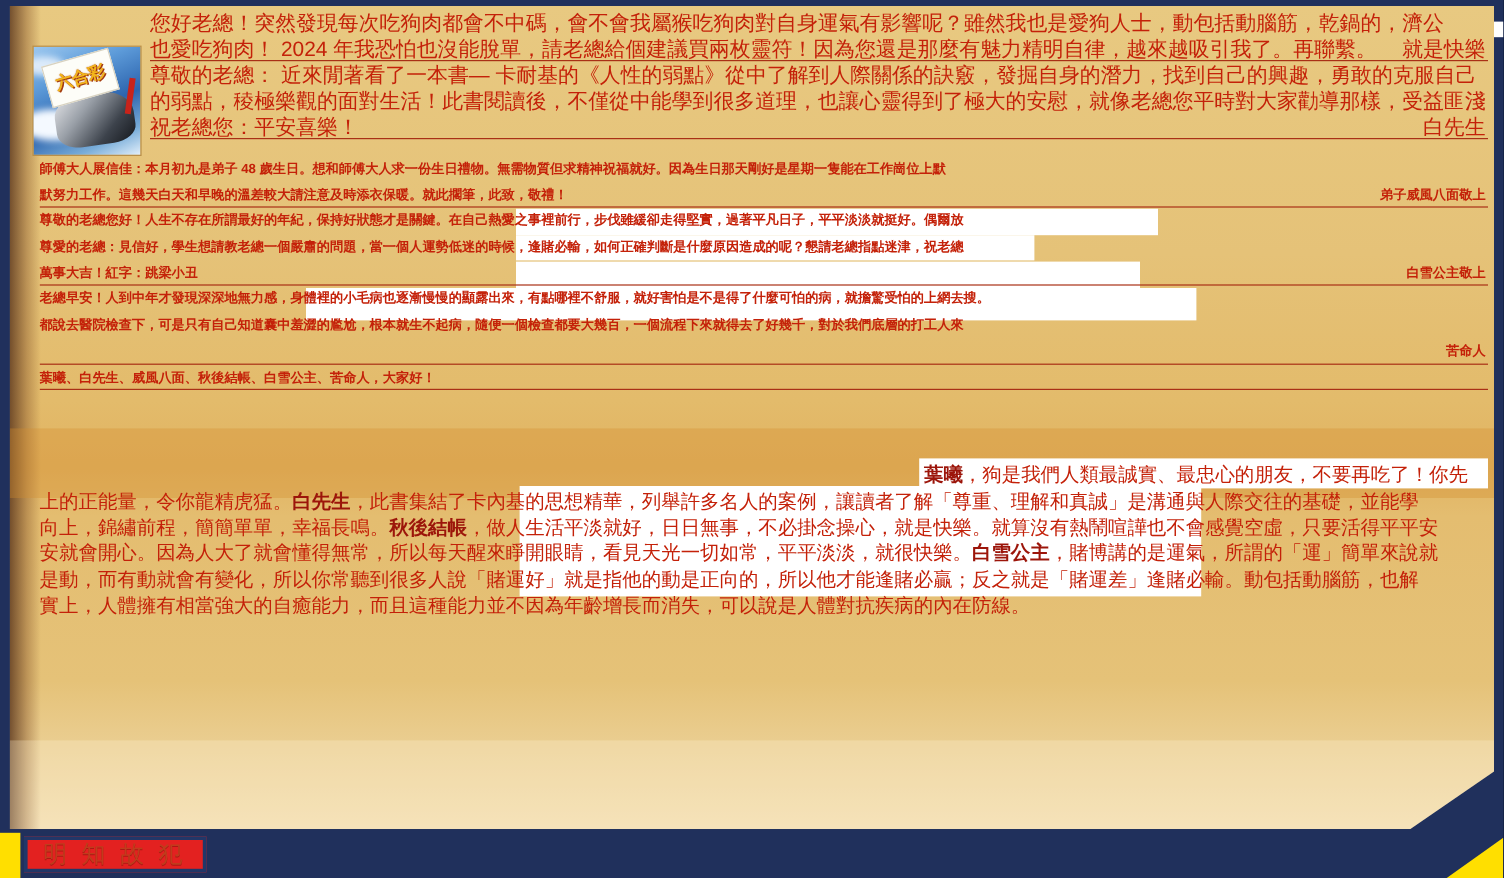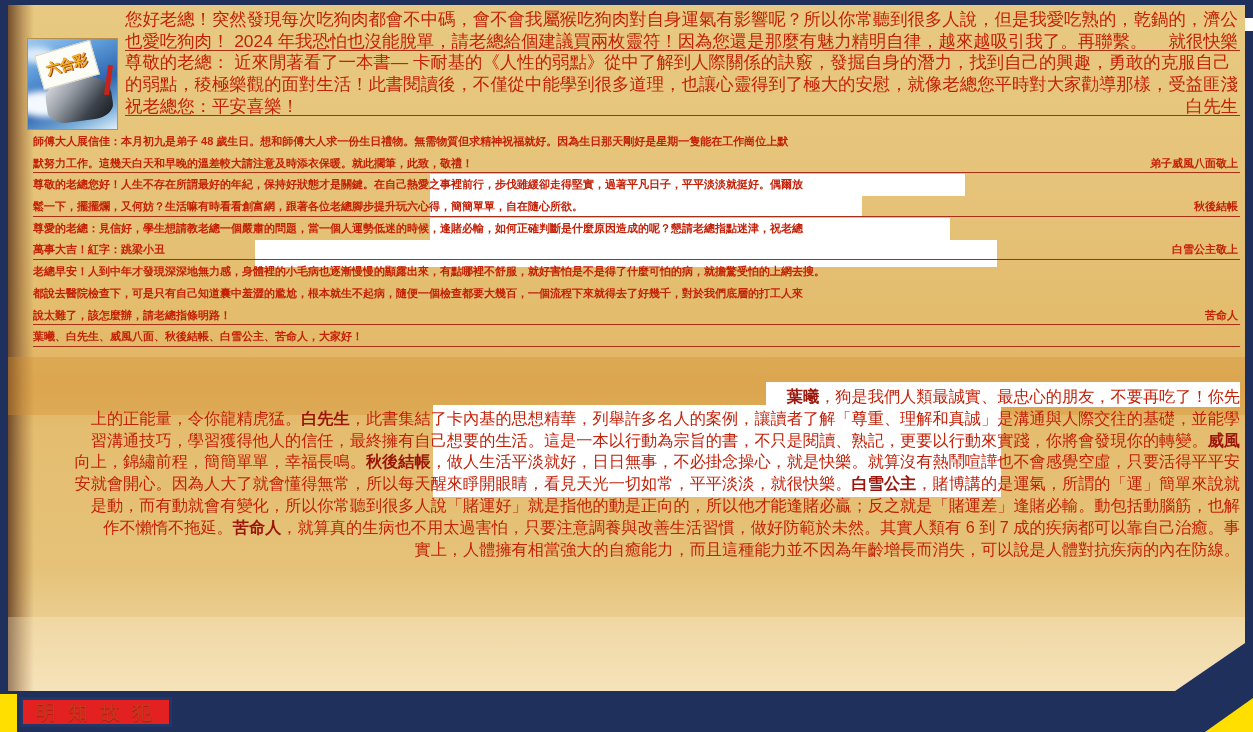--- a/index.html
+++ b/index.html
@@ -14,21 +14,21 @@
         background:linear-gradient(90deg,rgba(95,58,31,.85) 0%,rgba(138,90,47,.45) 55%,rgba(138,90,47,0) 100%);}
   .band-orange{position:absolute;left:0;top:352px;width:100%;height:58px;background:rgba(211,142,46,.34);}
   .band-light{position:absolute;left:0;top:612px;width:100%;height:74px;background:rgba(255,243,214,.28);}
   .patch{position:absolute;background:#ffffff;z-index:1;}
   
   .sec{position:absolute;z-index:2;color:#c42109;}
   #sec-top{left:117px;top:4px;width:1115px;font-size:17.4px;}
   #sec-main{left:25px;top:126px;width:1207px;font-size:11px;font-weight:bold;}
   #sec-reply{left:25px;top:381px;width:1207px;font-size:16.2px;}
   .line{position:relative;white-space:nowrap;height:21.7px;line-height:21.7px;overflow:hidden;}
-  #sec-reply .line{height:21.8px;line-height:21.8px;text-align:right;}
+  #sec-reply .line{height:21.8px;line-height:21.8px;}
   .line .rt{position:absolute;right:2px;top:0;}
   .line.ul::after{content:"";position:absolute;left:0;right:0;bottom:1px;border-bottom:1.7px solid #a93016;}
   .line .b{font-weight:bold;color:#9c150a;}
   
   #photo{position:absolute;left:19px;top:33px;width:89px;height:90px;z-index:2;overflow:hidden;
          border:1px solid #b98f4a;
          background:linear-gradient(155deg,#9cc8ef 0%,#5d9bd9 28%,#2c64ae 58%,#79add9 82%,#e2effb 100%);}
   .cloud{position:absolute;background:#f4f9ff;border-radius:50%;filter:blur(3px);}
   .c1{left:-12px;top:52px;width:56px;height:26px;}
   .c2{left:-8px;top:8px;width:34px;height:16px;opacity:.8;}
@@ -72,46 +72,43 @@
       <div class="cloud c1"></div>
       <div class="cloud c2"></div>
       <div class="mailbox"></div>
       <div class="envelope">
         <span class="env-text">六合彩</span>
       </div>
       <div class="flag"></div>
     </div>
 
     <div class="sec" id="sec-top">
-        <div class="line"><span class="n">您好老總！突然發現每次吃狗肉都會不中碼，會不會我屬猴吃狗肉對自身運氣有影響呢？所以你常聽到很多人說，但是我愛吃熟的，乾鍋的，濟公</span></div>
-        <div class="line ul"><span class="n">也愛吃狗肉！ 2024 年我恐怕也沒能脫單，請老總給個建議買兩枚靈符！因為您還是那麼有魅力精明自律，越來越吸引我了。再聯繫。</span><span class="rt">就很快樂</span></div>
+        <div class="line"><span class="n">您好老總！突然發現每次吃狗肉都會不中碼，會不會我屬猴吃狗肉對自身運氣有影響呢？雖然我也是愛狗人士，動包括動腦筋，乾鍋的，濟公</span></div>
+        <div class="line ul"><span class="n">也愛吃狗肉！ 2024 年我恐怕也沒能脫單，請老總給個建議買兩枚靈符！因為您還是那麼有魅力精明自律，越來越吸引我了。再聯繫。</span><span class="rt">就是快樂</span></div>
         <div class="line"><span class="n">尊敬的老總： 近來閒著看了一本書— 卡耐基的《人性的弱點》從中了解到人際關係的訣竅，發掘自身的潛力，找到自己的興趣，勇敢的克服自己</span></div>
         <div class="line"><span class="n">的弱點，稜極樂觀的面對生活！此書閱讀後，不僅從中能學到很多道理，也讓心靈得到了極大的安慰，就像老總您平時對大家勸導那樣，受益匪淺！</span></div>
         <div class="line ul"><span class="n">祝老總您：平安喜樂！</span><span class="rt">白先生</span></div>
       </div>
     <div class="sec" id="sec-main">
         <div class="line"><span class="n">師傅大人展信佳：本月初九是弟子 48 歲生日。想和師傅大人求一份生日禮物。無需物質但求精神祝福就好。因為生日那天剛好是星期一隻能在工作崗位上默</span></div>
         <div class="line ul"><span class="n">默努力工作。這幾天白天和早晚的溫差較大請注意及時添衣保暖。就此擱筆，此致，敬禮！</span><span class="rt">弟子威風八面敬上</span></div>
         <div class="line"><span class="n">尊敬的老總您好！人生不存在所謂最好的年紀，保持好狀態才是關鍵。在自己熱愛之事裡前行，步伐雖緩卻走得堅實，過著平凡日子，平平淡淡就挺好。偶爾放</span></div>
-        <div class="line ul"><span class="n">鬆一下，擺擺爛，又何妨？生活嘛有時看看創富網，跟著各位老總腳步提升玩六心得，簡簡單單，自在隨心所欲。</span><span class="rt">秋後結帳</span></div>
         <div class="line"><span class="n">尊愛的老總：見信好，學生想請教老總一個嚴肅的問題，當一個人運勢低迷的時候，逢賭必輸，如何正確判斷是什麼原因造成的呢？懇請老總指點迷津，祝老總</span></div>
         <div class="line ul"><span class="n">萬事大吉！紅字：跳梁小丑</span><span class="rt">白雪公主敬上</span></div>
         <div class="line"><span class="n">老總早安！人到中年才發現深深地無力感，身體裡的小毛病也逐漸慢慢的顯露出來，有點哪裡不舒服，就好害怕是不是得了什麼可怕的病，就擔驚受怕的上網去搜。</span></div>
         <div class="line"><span class="n">都說去醫院檢查下，可是只有自己知道囊中羞澀的尷尬，根本就生不起病，隨便一個檢查都要大幾百，一個流程下來就得去了好幾千，對於我們底層的打工人來</span></div>
-        <div class="line ul"><span class="n">說太難了，該怎麼辦，請老總指條明路！</span><span class="rt">苦命人</span></div>
+        <div class="line ul"><span class="rt">苦命人</span></div>
         <div class="line ul"><span class="n">葉曦、白先生、威風八面、秋後結帳、白雪公主、苦命人，大家好！</span></div>
       </div>
     <div class="sec" id="sec-reply">
         <div class="line" style="padding-left: 737px;"><span class="b">葉曦</span><span class="n">，狗是我們人類最誠實、最忠心的朋友，不要再吃了！你先</span></div>
         <div class="line"><span class="n">上的正能量，令你龍精虎猛。</span><span class="b">白先生</span><span class="n">，此書集結了卡內基的思想精華，列舉許多名人的案例，讓讀者了解「尊重、理解和真誠」是溝通與人際交往的基礎，並能學</span></div>
-        <div class="line"><span class="n">習溝通技巧，學習獲得他人的信任，最終擁有自己想要的生活。這是一本以行動為宗旨的書，不只是閱讀、熟記，更要以行動來實踐，你將會發現你的轉變。</span><span class="b">威風</span></div>
         <div class="line"><span class="n">向上，錦繡前程，簡簡單單，幸福長鳴。</span><span class="b">秋後結帳</span><span class="n">，做人生活平淡就好，日日無事，不必掛念操心，就是快樂。就算沒有熱鬧喧譁也不會感覺空虛，只要活得平平安</span></div>
         <div class="line"><span class="n">安就會開心。因為人大了就會懂得無常，所以每天醒來睜開眼睛，看見天光一切如常，平平淡淡，就很快樂。</span><span class="b">白雪公主</span><span class="n">，賭博講的是運氣，所謂的「運」簡單來說就</span></div>
         <div class="line"><span class="n">是動，而有動就會有變化，所以你常聽到很多人說「賭運好」就是指他的動是正向的，所以他才能逢賭必贏；反之就是「賭運差」逢賭必輸。動包括動腦筋，也解</span></div>
-        <div class="line"><span class="n">作不懶惰不拖延。</span><span class="b">苦命人</span><span class="n">，就算真的生病也不用太過害怕，只要注意調養與改善生活習慣，做好防範於未然。其實人類有 6 到 7 成的疾病都可以靠自己治癒。事</span></div>
         <div class="line"><span class="n">實上，人體擁有相當強大的自癒能力，而且這種能力並不因為年齡增長而消失，可以說是人體對抗疾病的內在防線。</span></div>
       </div>
   </div>
 
   <div class="yellow-strip"></div>
   <div id="badge">
     <span>明知故犯</span>
   </div>
   <div class="yellow-corner"></div>
   <div class="notch"></div>

